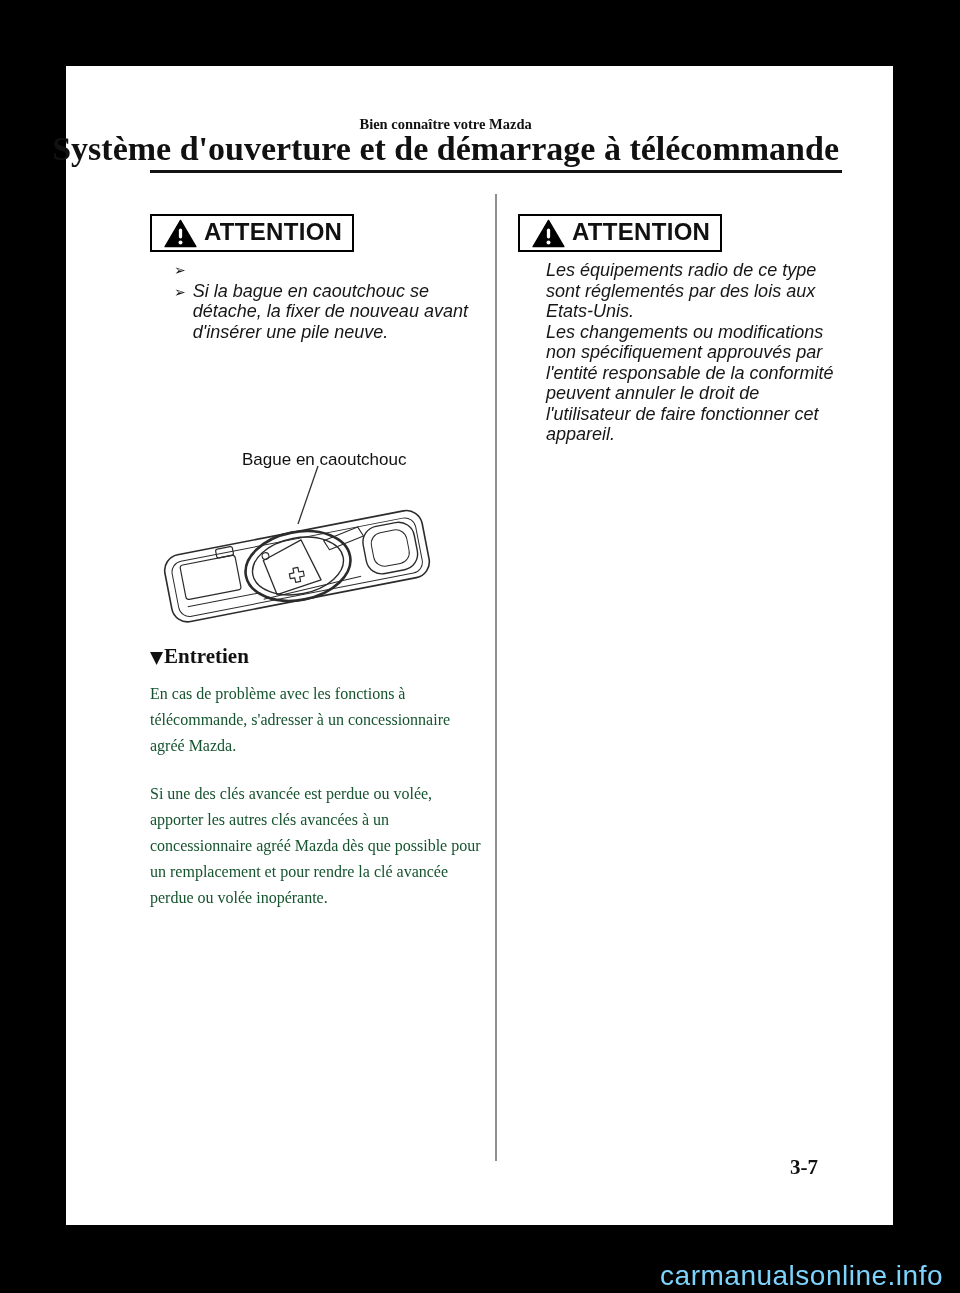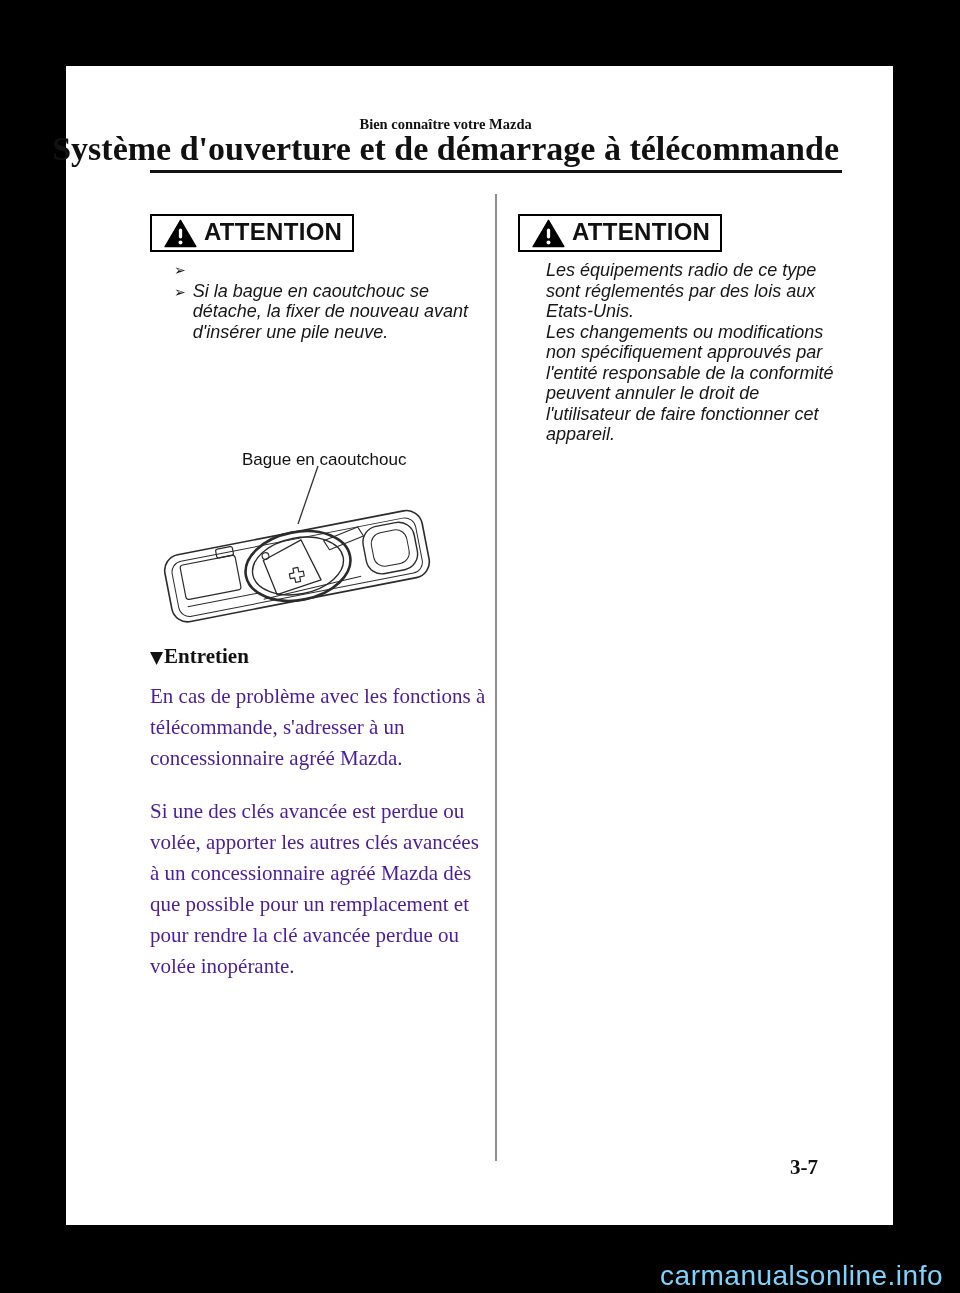--- a/index.html
+++ b/index.html
@@ -58,21 +58,21 @@
   .fig-label{
     position:absolute;left:176px;top:384px;
     font-size:17px;font-family:Liberation Sans, sans-serif;color:#111;white-space:nowrap;
   }
   .fig-art{position:absolute;left:92px;top:398px;}
   
   .section{position:absolute;left:84px;top:578px;width:336px;}
   .sec-head{font-weight:bold;font-size:21px;line-height:24px;}
   .sec-head .tri{font-family:"DejaVu Sans",sans-serif;font-size:17px;padding-right:1px;}
   .sec-body p{
-    margin:0 0 0 0;font-size:21px;line-height:31px;color:#4c1d95;
+    margin:0 0 0 0;font-size:16px;line-height:26px;color:#14532d;
   }
   .sec-body p.p1{margin-top:12px;}
   .sec-body p.p2{margin-top:22px;}
   
   .page-num{
     position:absolute;left:724px;top:1089px;width:72px;text-align:left;
     font-weight:bold;font-size:21px;
   }
   .watermark{
     position:absolute;right:17px;top:1260px;

